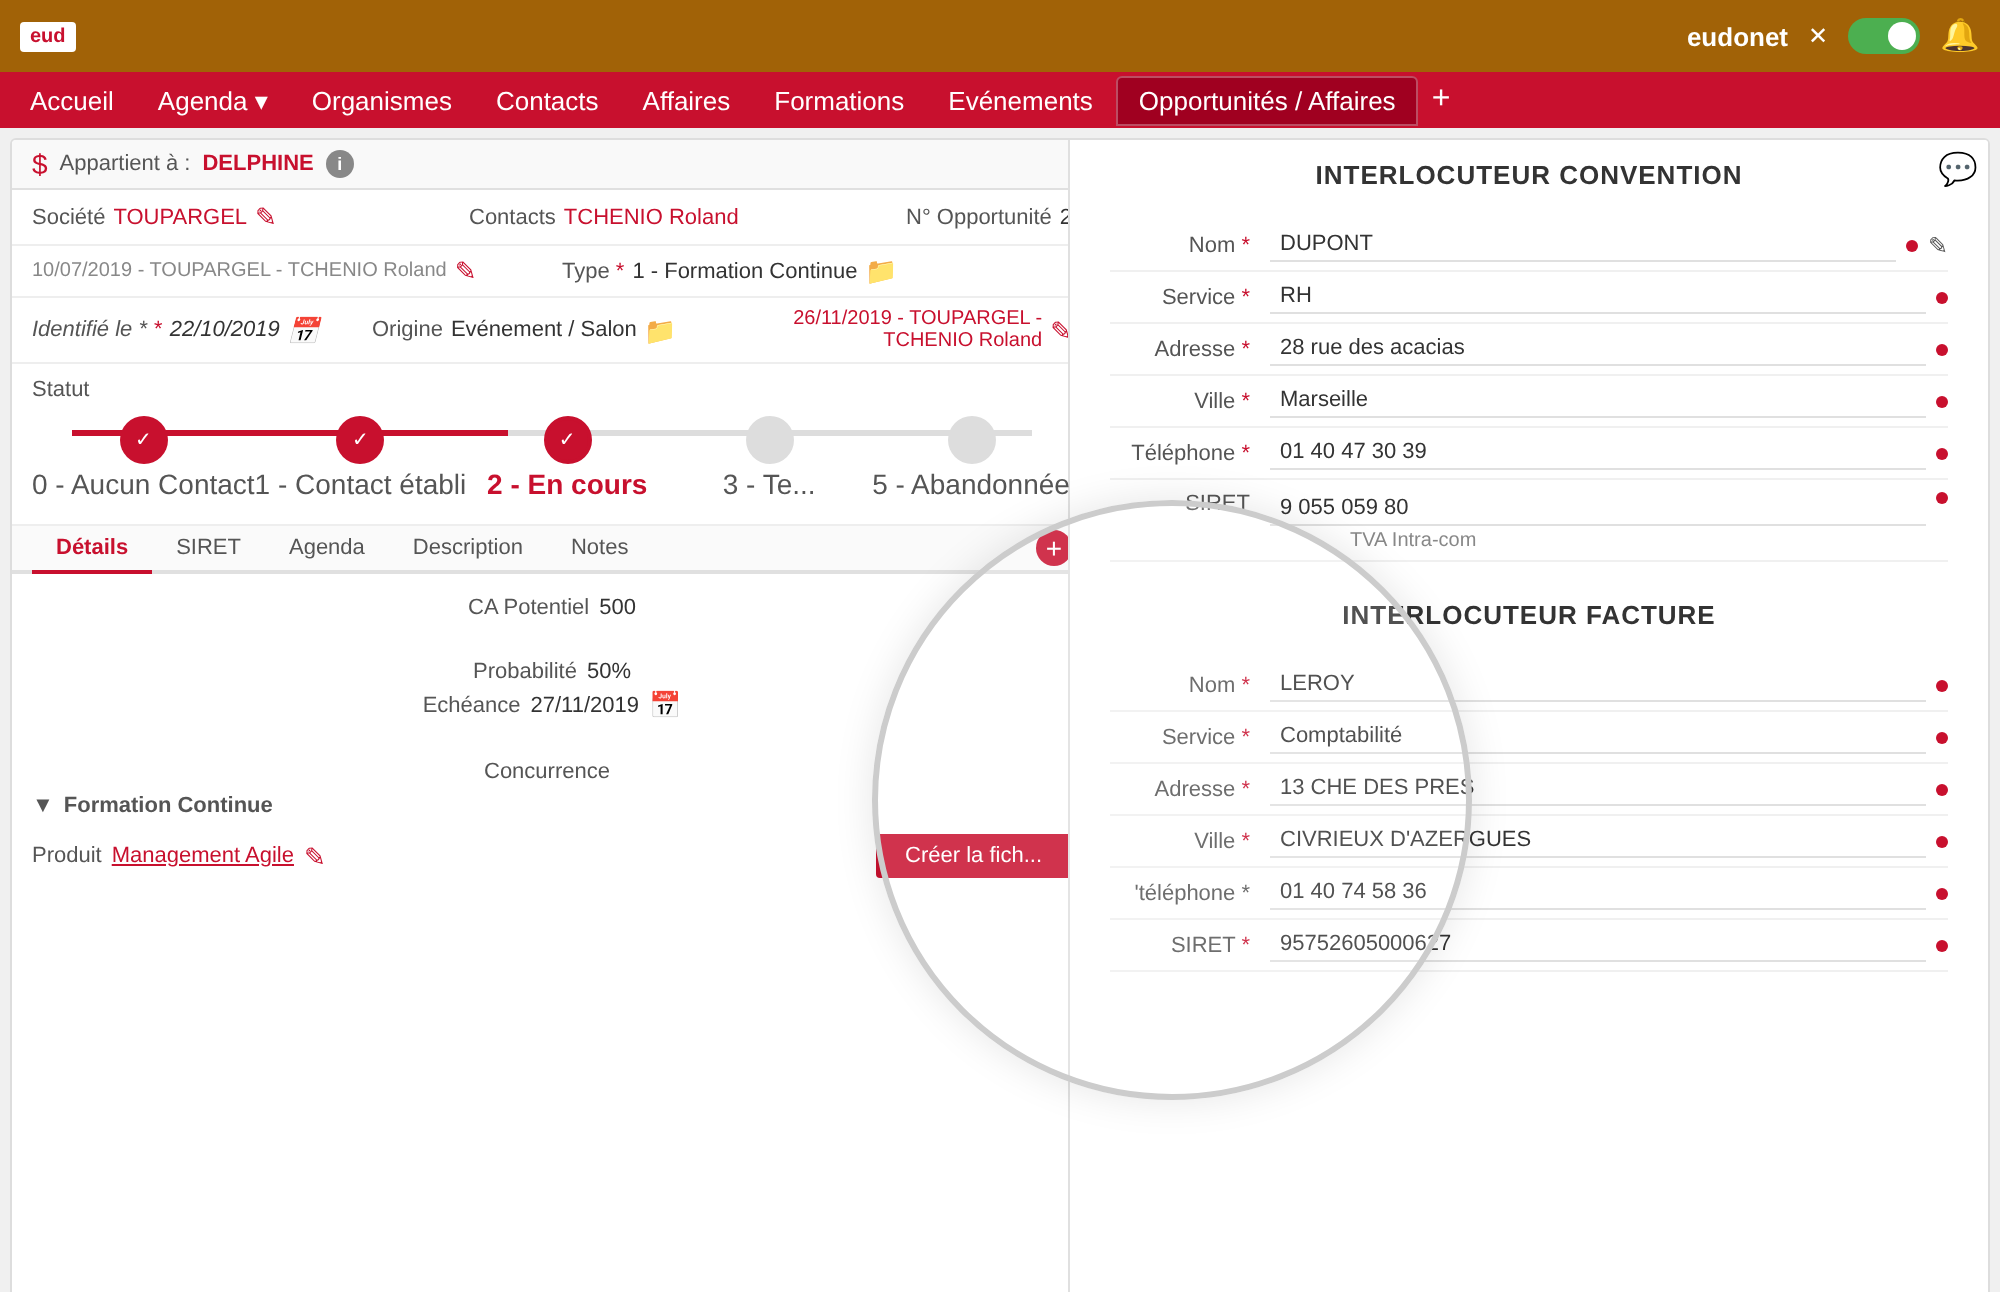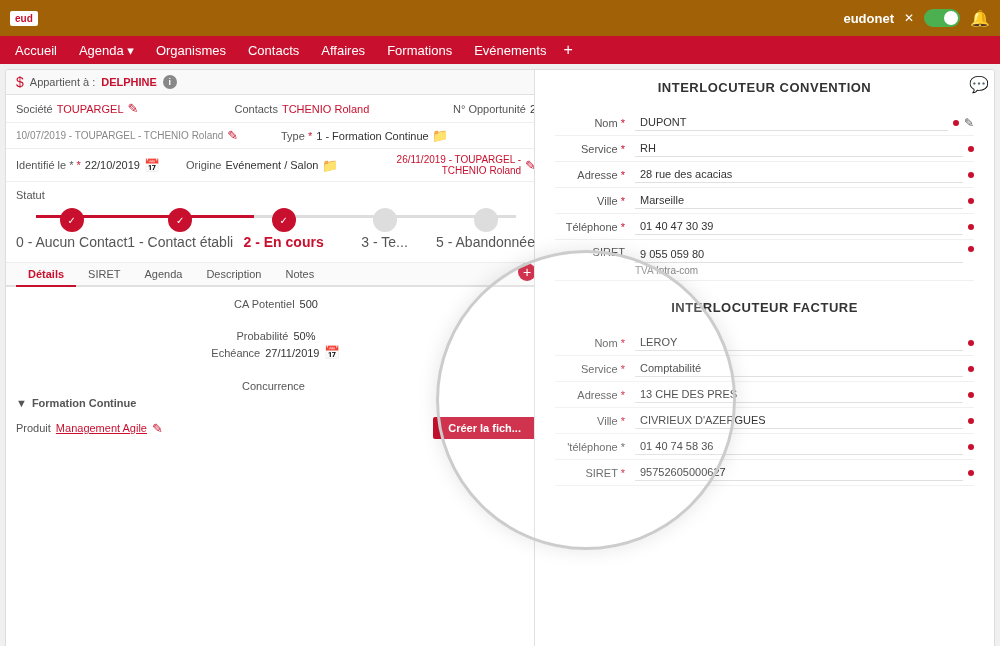--- a/index.html
+++ b/index.html
@@ -163,21 +163,21 @@
       font-size: 14px;
       color: #555;
       margin-top: 2px;
       white-space: nowrap;
     }
     .step-label.active { color: #c8102e; font-weight: bold; }
 
     
     .tabs-bar {
       display: flex;
-      align-items: flex-start;
+      align-items: center;
       border-bottom: 2px solid #e0e0e0;
       padding: 0 10px;
       background: #fafafa;
     }
     .tab {
       padding: 5px 12px;
       font-size: 11px;
       cursor: pointer;
       color: #555;
       border-bottom: 2px solid transparent;
@@ -235,21 +235,20 @@
       padding: 3px 0;
     }
     .create-btn {
       background: #c8102e;
       color: white;
       border: none;
       padding: 5px 15px;
       font-size: 11px;
       border-radius: 2px;
       cursor: pointer;
-      font-weight: bold;
     }
 
     
     .right-panel {
       position: absolute;
       top: 0;
       right: 0;
       width: 460px;
       height: 100%;
       background: white;
@@ -299,21 +298,21 @@
       border-radius: 50%;
       margin-left: 5px;
       flex-shrink: 0;
     }
     .panel-edit-icon {
       color: #555;
       font-size: 12px;
       cursor: pointer;
       margin-left: 5px;
     }
-    .tva-text { font-size: 10px; color: #888; margin-top: 2px; }
+    .tva-text { font-size: 10px; color: #888; margin-top: 2px; margin-left: 40px; }
     .chat-icon {
       position: absolute;
       top: 5px;
       right: 5px;
       color: #888;
       font-size: 16px;
     }
 
     
     .magnifier-overlay {
@@ -362,20 +361,21 @@
 </div>
 
 <div class="nav-bar">
   <div class="nav-item">Accueil</div>
   <div class="nav-item">Agenda ▾</div>
   <div class="nav-item">Organismes</div>
   <div class="nav-item">Contacts</div>
   <div class="nav-item">Affaires</div>
   <div class="nav-item">Formations</div>
   <div class="nav-item">Evénements</div>
+  <div class="nav-item active">Opportunités / Affaires</div>
   <div class="nav-plus">+</div>
 </div>
 
 <div class="main-content">
 
   <div class="record-header">
     <div class="record-header-left">
       <span class="dollar-icon">$</span>
       <span class="appartient-text">Appartient à :</span>
       <span class="delphine-link">DELPHINE</span>
@@ -408,21 +408,21 @@
         <span class="edit-icon">✎</span>
       </div>
       <div class="field-row" style="flex:1;">
         <span class="fl req">Type</span>
         <span class="fv">1 - Formation Continue</span>
         <span class="calendar-icon">📁</span>
       </div>
     </div>
 
     <div style="display:flex; align-items:center; padding: 3px 10px; border-bottom:1px solid #eee; gap:10px;">
-      <div class="field-row" style="min-width:160px;">
+      <div class="field-row" style="min-width:160px;font-style:italic;">
         <span class="fl req">Identifié le *</span>
         <span class="fv">22/10/2019</span>
         <span class="calendar-icon">📅</span>
       </div>
       <div class="field-row" style="min-width:160px;">
         <span class="fl">Origine</span>
         <span class="fv">Evénement / Salon</span>
         <span class="calendar-icon">📁</span>
       </div>
       <div class="field-row" style="flex:1;">

